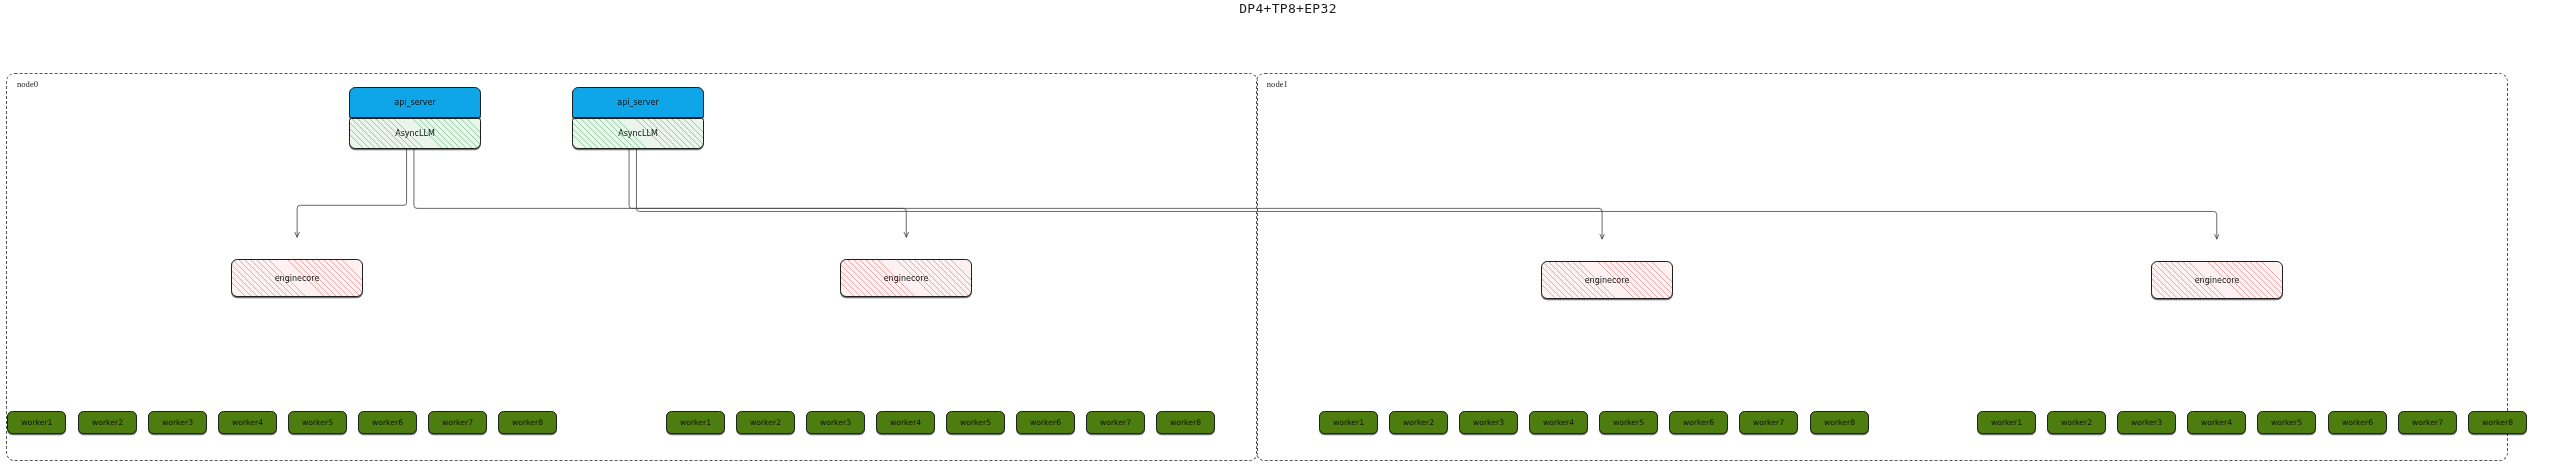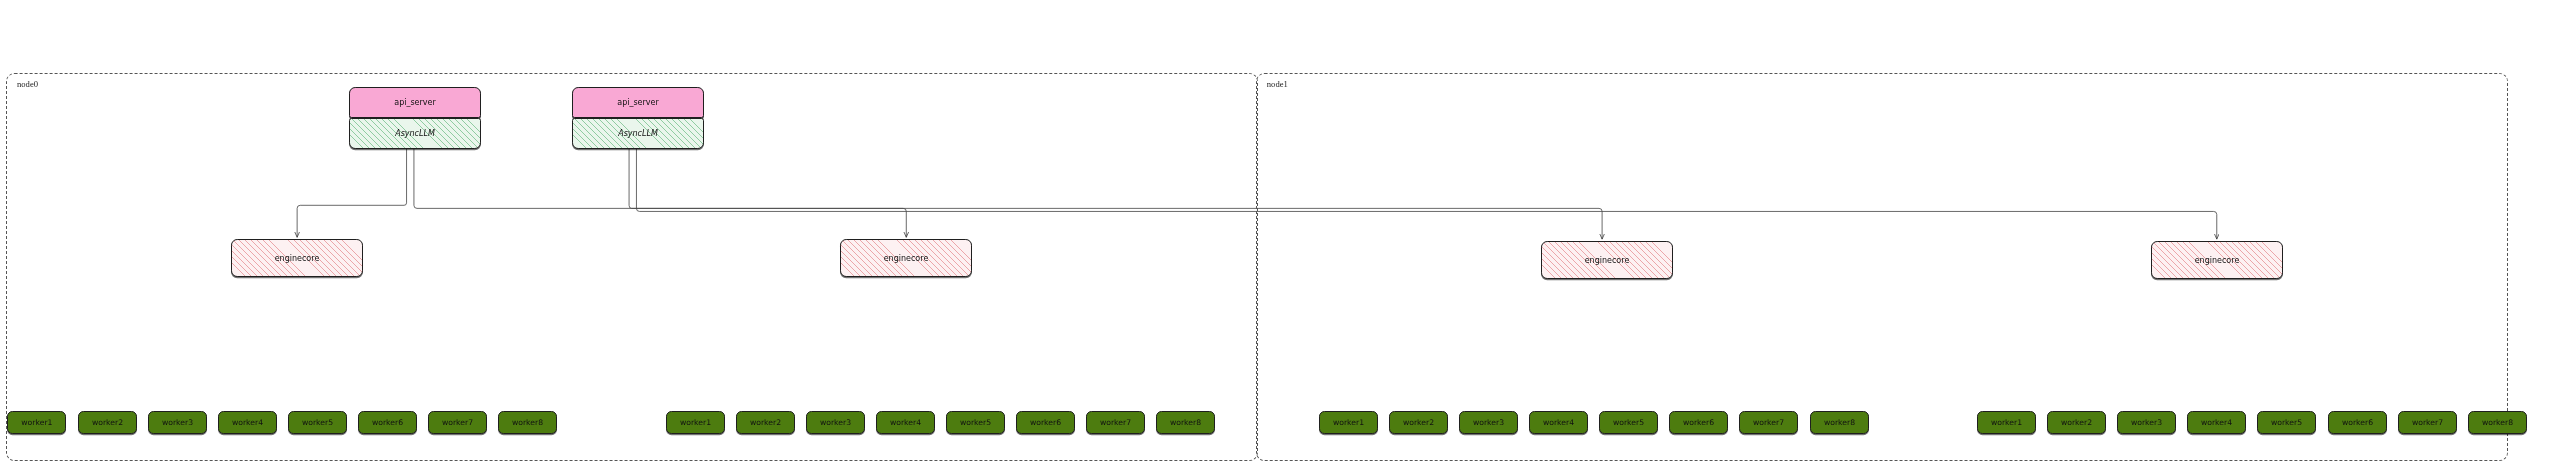--- a/index.html
+++ b/index.html
@@ -40,51 +40,51 @@
     font-family: Liberation Serif, serif;
   }
   
   .nbox {
     position: absolute;
     border: 1.2px solid #1f1f1f;
     border-radius: 5.5px;
     display: flex;
     align-items: center;
     justify-content: center;
-    background: #f9a8d4;
+    background: #0ea5e9;
     box-shadow: 0 1.2px 0 rgba(0,0,0,0.55);
     font-size: 8px;
     color: #111111;
     white-space: nowrap;
   }
   .nbox.api {
     border-radius: 6.2px 6.2px 2.5px 2.5px;
   }
   .nbox.async {
     border-radius: 2.5px 2.5px 6.2px 6.2px;
     background-color: #eaf6ec;
     background-image: repeating-linear-gradient(
       45deg,
       rgba(70,170,100,0.55) 0px,
       rgba(70,170,100,0.55) 0.6px,
       rgba(0,0,0,0) 0.6px,
       rgba(0,0,0,0) 4.3px
     );
-    font-style: italic;
   }
   .nbox.engine {
     background-color: #fdf1f2;
     background-image: repeating-linear-gradient(
       45deg,
       rgba(225,120,125,0.62) 0px,
       rgba(225,120,125,0.62) 0.6px,
       rgba(0,0,0,0) 0.6px,
       rgba(0,0,0,0) 4.3px
     );
     border-radius: 6.2px;
+    margin-top: 20px;
   }
   .nbox.worker {
     border-radius: 5.5px;
     font-size: 7.7px;
     background: #4d7c0f;
   }
   .boxlabel {
     position: relative;
     z-index: 2;
     pointer-events: none;
@@ -94,20 +94,21 @@
     left: 0; top: 0;
     width: 2576px; height: 469px;
     pointer-events: none;
   }
 </style>
 </head>
 <body>
 
 <div id="canvas">
 
+  <div id="diagram-title">DP4+TP8+EP32</div>
 
   <svg id="edges" viewBox="0 0 4188 763" xmlns="http://www.w3.org/2000/svg">
     <defs>
       <marker id="ah" markerWidth="12" markerHeight="12" refX="9" refY="4" orient="auto" markerUnits="userSpaceOnUse">
         <path d="M0,0 L9,4 L0,8" fill="none" stroke="#333333" stroke-width="1.2"></path>
       </marker>
     </defs>
     <g fill="none" stroke="#444444" stroke-width="1.3" marker-end="url(#ah)">
 
       <path d="M 660 242 L 660 330 Q 660 334 656 334 L 487 334 Q 482 334 482 339 L 482 386"></path>

